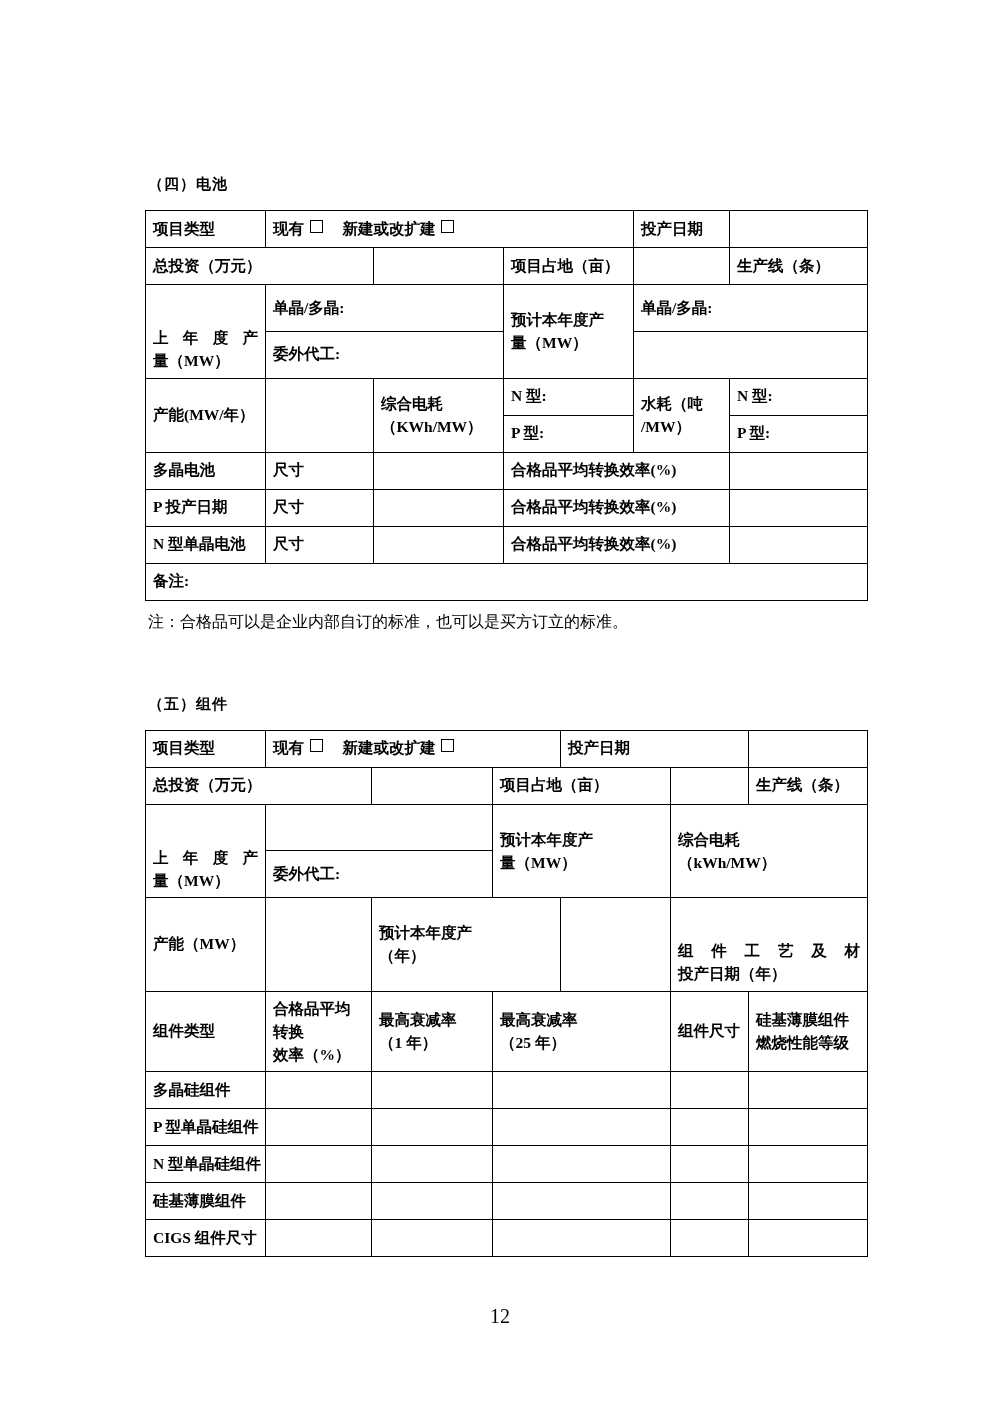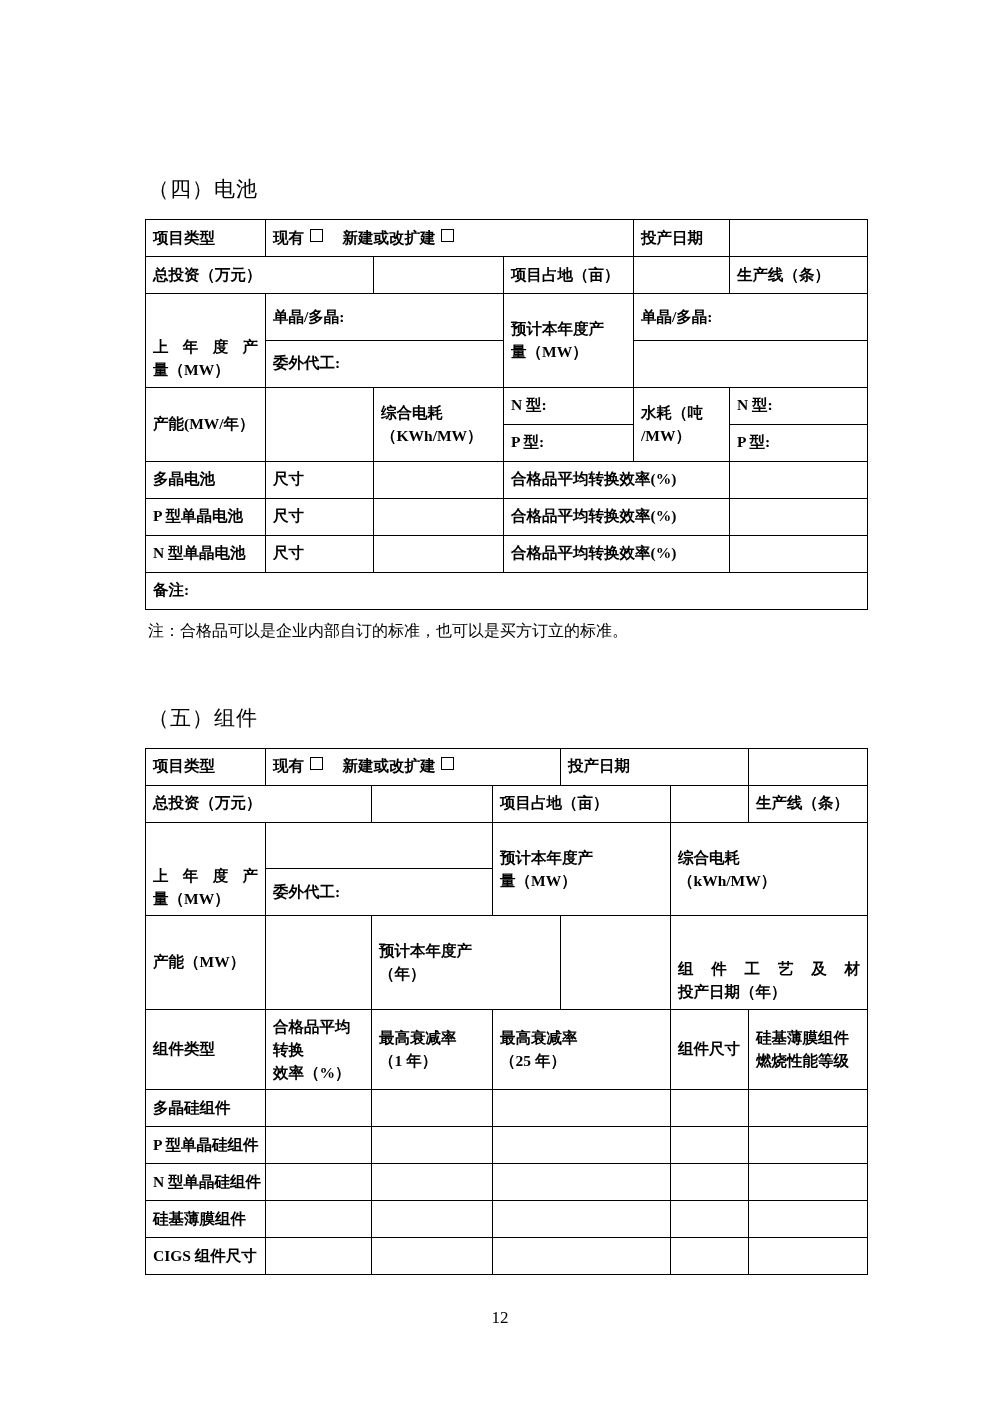--- a/index.html
+++ b/index.html
@@ -16,22 +16,22 @@
   }
   .page {
     position: relative;
     width: 1000px;
     height: 1414px;
     box-sizing: border-box;
     padding: 0 140px;
   }
   .section-title {
     font-family: "Liberation Sans", "DejaVu Sans", sans-serif;
-    font-weight: normal;
-    font-size: 21px;
+    font-weight: bold;
+    font-size: 15px;
     letter-spacing: 1px;
     margin: 0 0 16px 8px;
   }
   .spacer-top { height: 175px; }
   .spacer-mid { height: 62px; }
 
   table.form {
     border-collapse: collapse;
     width: 722px;
     table-layout: fixed;
@@ -66,21 +66,21 @@
   .note {
     font-size: 16px;
     margin: 11px 0 0 8px;
   }
   .pagenum {
     position: absolute;
     bottom: 86px;
     left: 0;
     width: 1000px;
     text-align: center;
-    font-size: 17px;
+    font-size: 20px;
   }
   .cellwrap { line-height: 1.5; }
 </style>
 </head>
 <body>
 
 <div class="page">
 
   <div class="spacer-top"></div>
 
@@ -157,21 +157,21 @@
       </tr>
 
       <tr>
         <td class="nowrap">多晶电池</td>
         <td>尺寸</td>
         <td></td>
         <td colspan="2" class="nowrap">合格品平均转换效率(%)</td>
         <td></td>
       </tr>
       <tr>
-        <td class="nowrap">P 型单晶电池</td>
+        <td class="nowrap">P 投产日期</td>
         <td>尺寸</td>
         <td></td>
         <td colspan="2" class="nowrap">合格品平均转换效率(%)</td>
         <td></td>
       </tr>
       <tr>
         <td class="nowrap">N 型单晶电池</td>
         <td>尺寸</td>
         <td></td>
         <td colspan="2" class="nowrap">合格品平均转换效率(%)</td>

